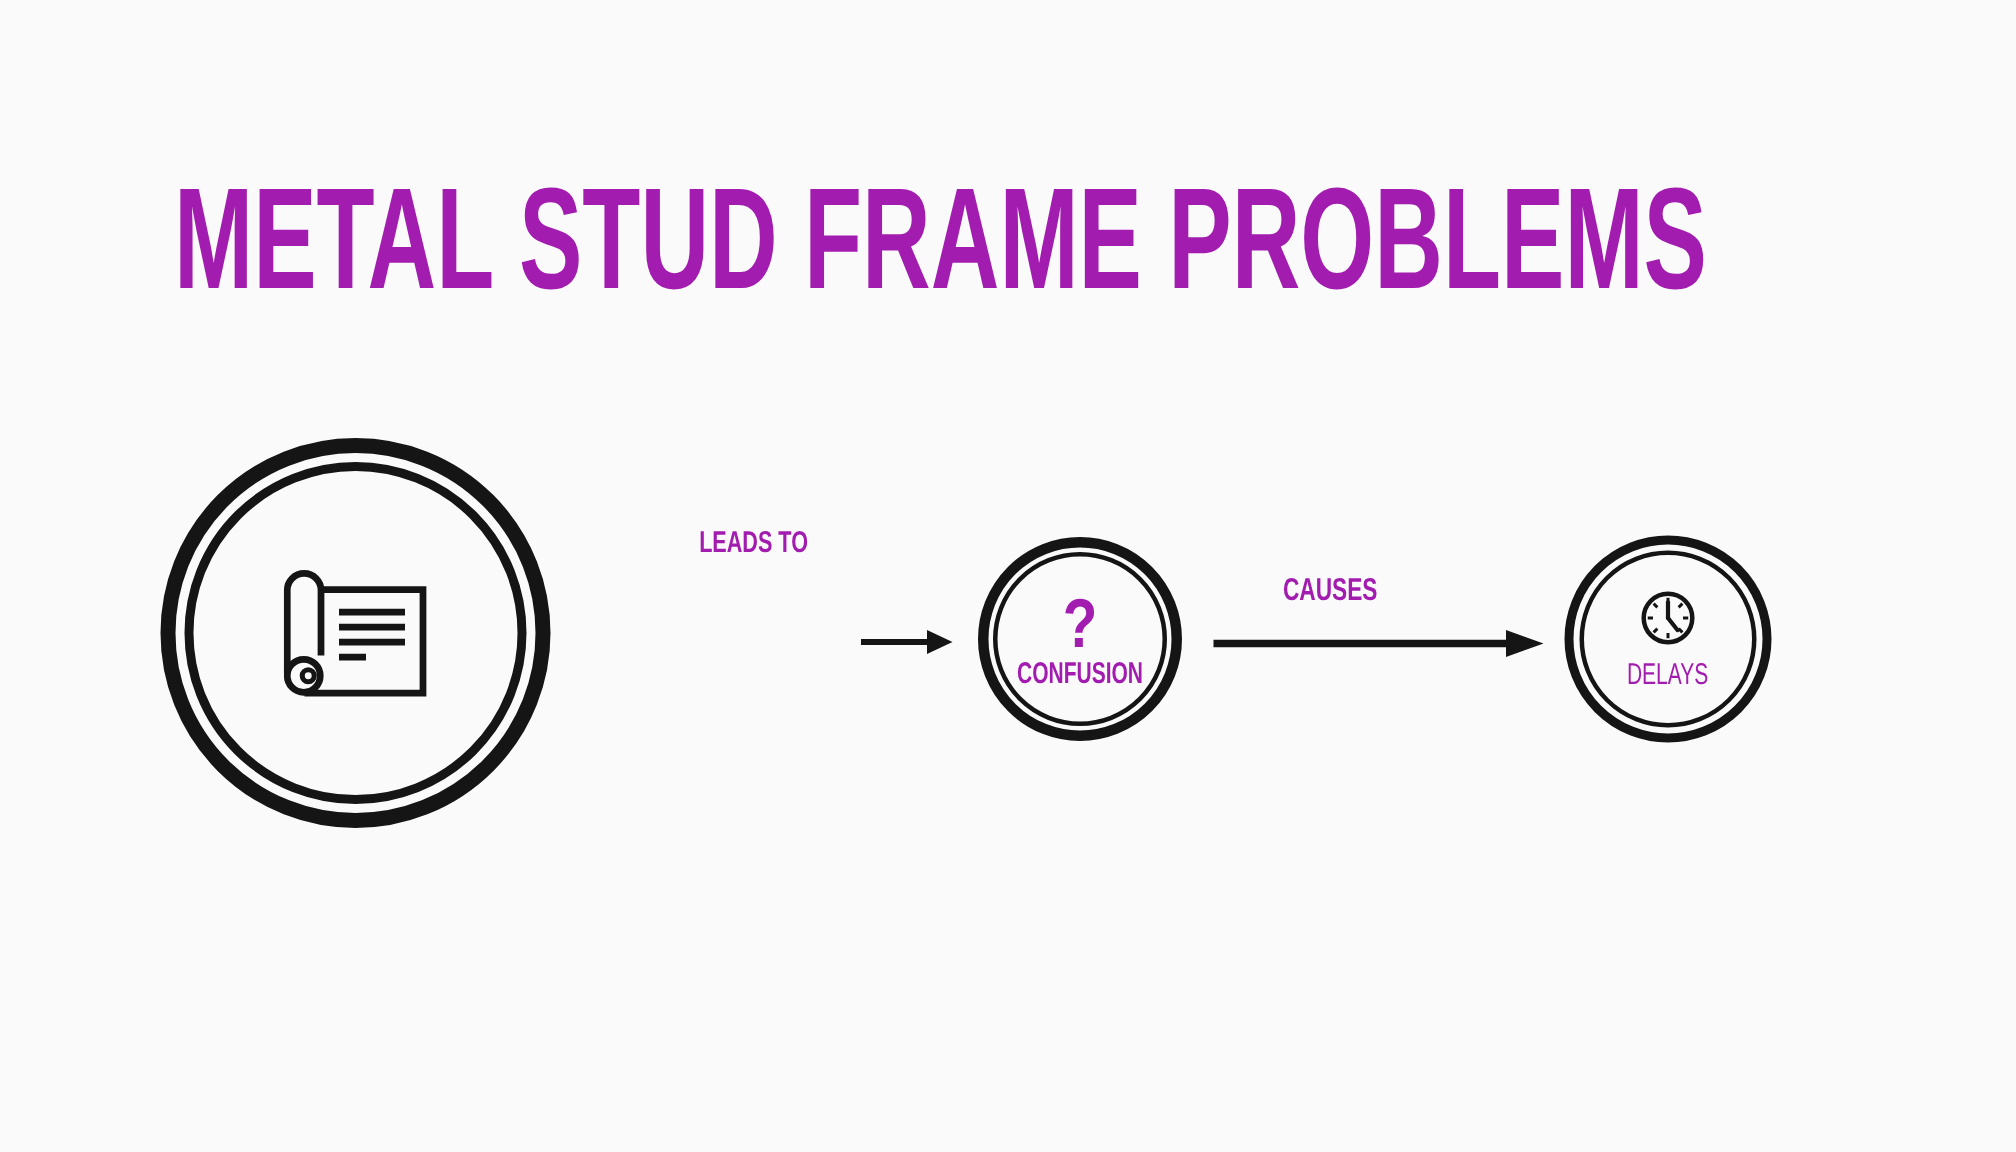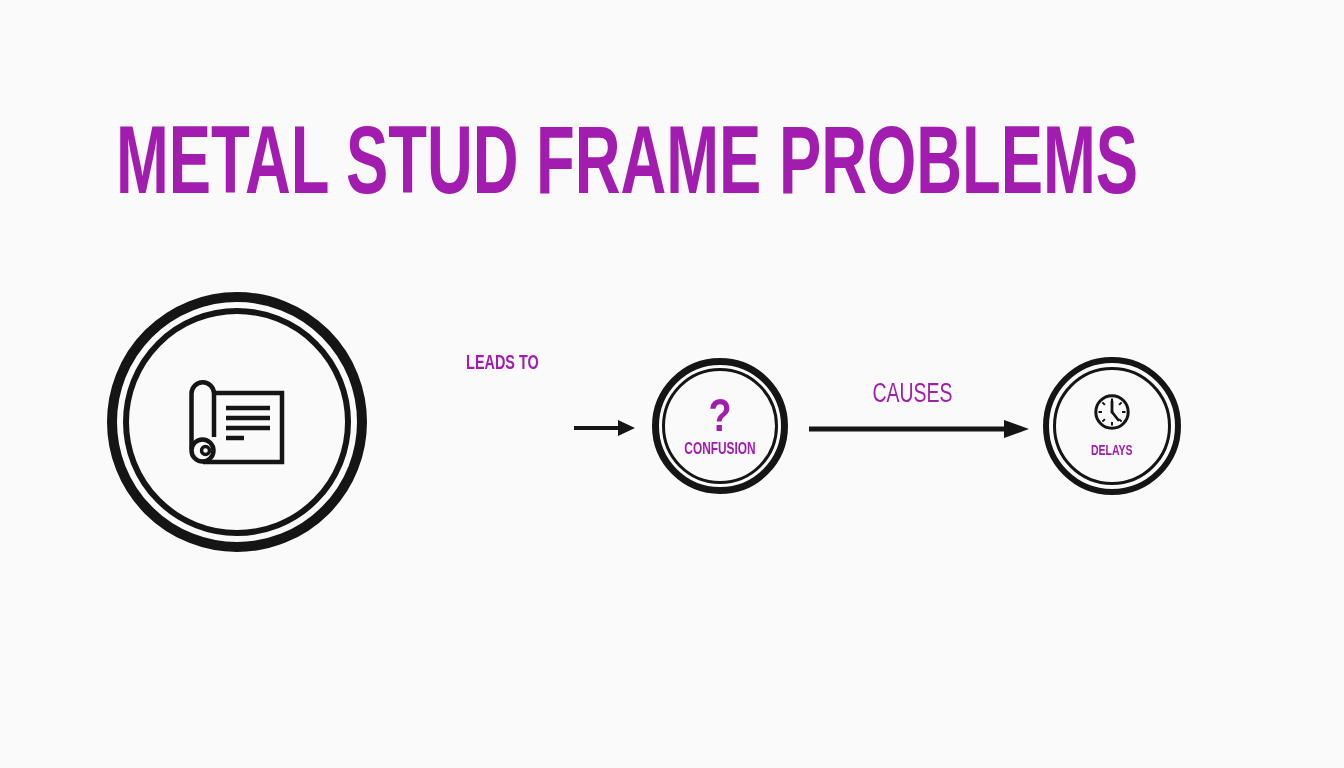--- a/index.html
+++ b/index.html
@@ -26,43 +26,43 @@
   .ring-inner{position:absolute;border-radius:50%;border-style:solid;border-color:#151515;box-sizing:border-box;
     display:flex;flex-direction:column;align-items:center;justify-content:center;}
 
   .source-outer{left:107px;top:292px;width:260px;height:260px;border-width:10px;}
   .source-inner{inset:6px;border-width:6px;}
 
   .confusion-outer{left:652px;top:358px;width:136px;height:136px;border-width:7px;}
   .confusion-inner{inset:3px;border-width:3px;gap:2px;}
   .qmark{font-size:46px;font-weight:800;line-height:44px;}
   .qmark .condensed{transform:scaleX(0.82);}
-  .confusion-label{font-size:17px;font-weight:800;line-height:20px;white-space:nowrap;}
+  .confusion-label{font-size:20px;font-weight:800;line-height:20px;white-space:nowrap;}
   .confusion-label .condensed{transform:scaleX(0.70);}
 
   .delays-outer{left:1043px;top:357px;width:138px;height:138px;border-width:6px;}
   .delays-inner{inset:4px;border-width:3px;gap:7px;}
-  .delays-label{font-size:15px;font-weight:700;line-height:22px;white-space:nowrap;}
+  .delays-label{font-size:20px;font-weight:400;line-height:22px;white-space:nowrap;}
   .delays-label .condensed{transform:scaleX(0.70);}
 
   .leads-to{
     position:absolute;left:413px;top:352px;width:140px;
     text-align:right;font-size:20px;font-weight:800;line-height:20px;white-space:nowrap;
   }
   .leads-to .condensed{transform:scaleX(0.72);}
 
   .generic-model{
     position:absolute;left:413px;top:380px;
     font-size:47px;font-weight:800;line-height:50px;white-space:nowrap;
   }
   .generic-model .condensed{transform:scaleX(0.66);}
 
   .causes{
     position:absolute;left:843px;top:383px;width:140px;
-    text-align:center;font-size:27px;font-weight:400;line-height:21px;white-space:nowrap;
+    text-align:left;font-size:21px;font-weight:700;line-height:21px;white-space:nowrap;
   }
   .causes .condensed{transform:scaleX(0.72);}
 
   .arrow1{position:absolute;left:572px;top:415px;}
   .arrow2{position:absolute;left:806px;top:416px;}
 
   .scroll-icon{position:absolute;left:50%;top:50%;transform:translate(-50%,-50%);}
   svg{display:block;}
 </style>
 </head>

